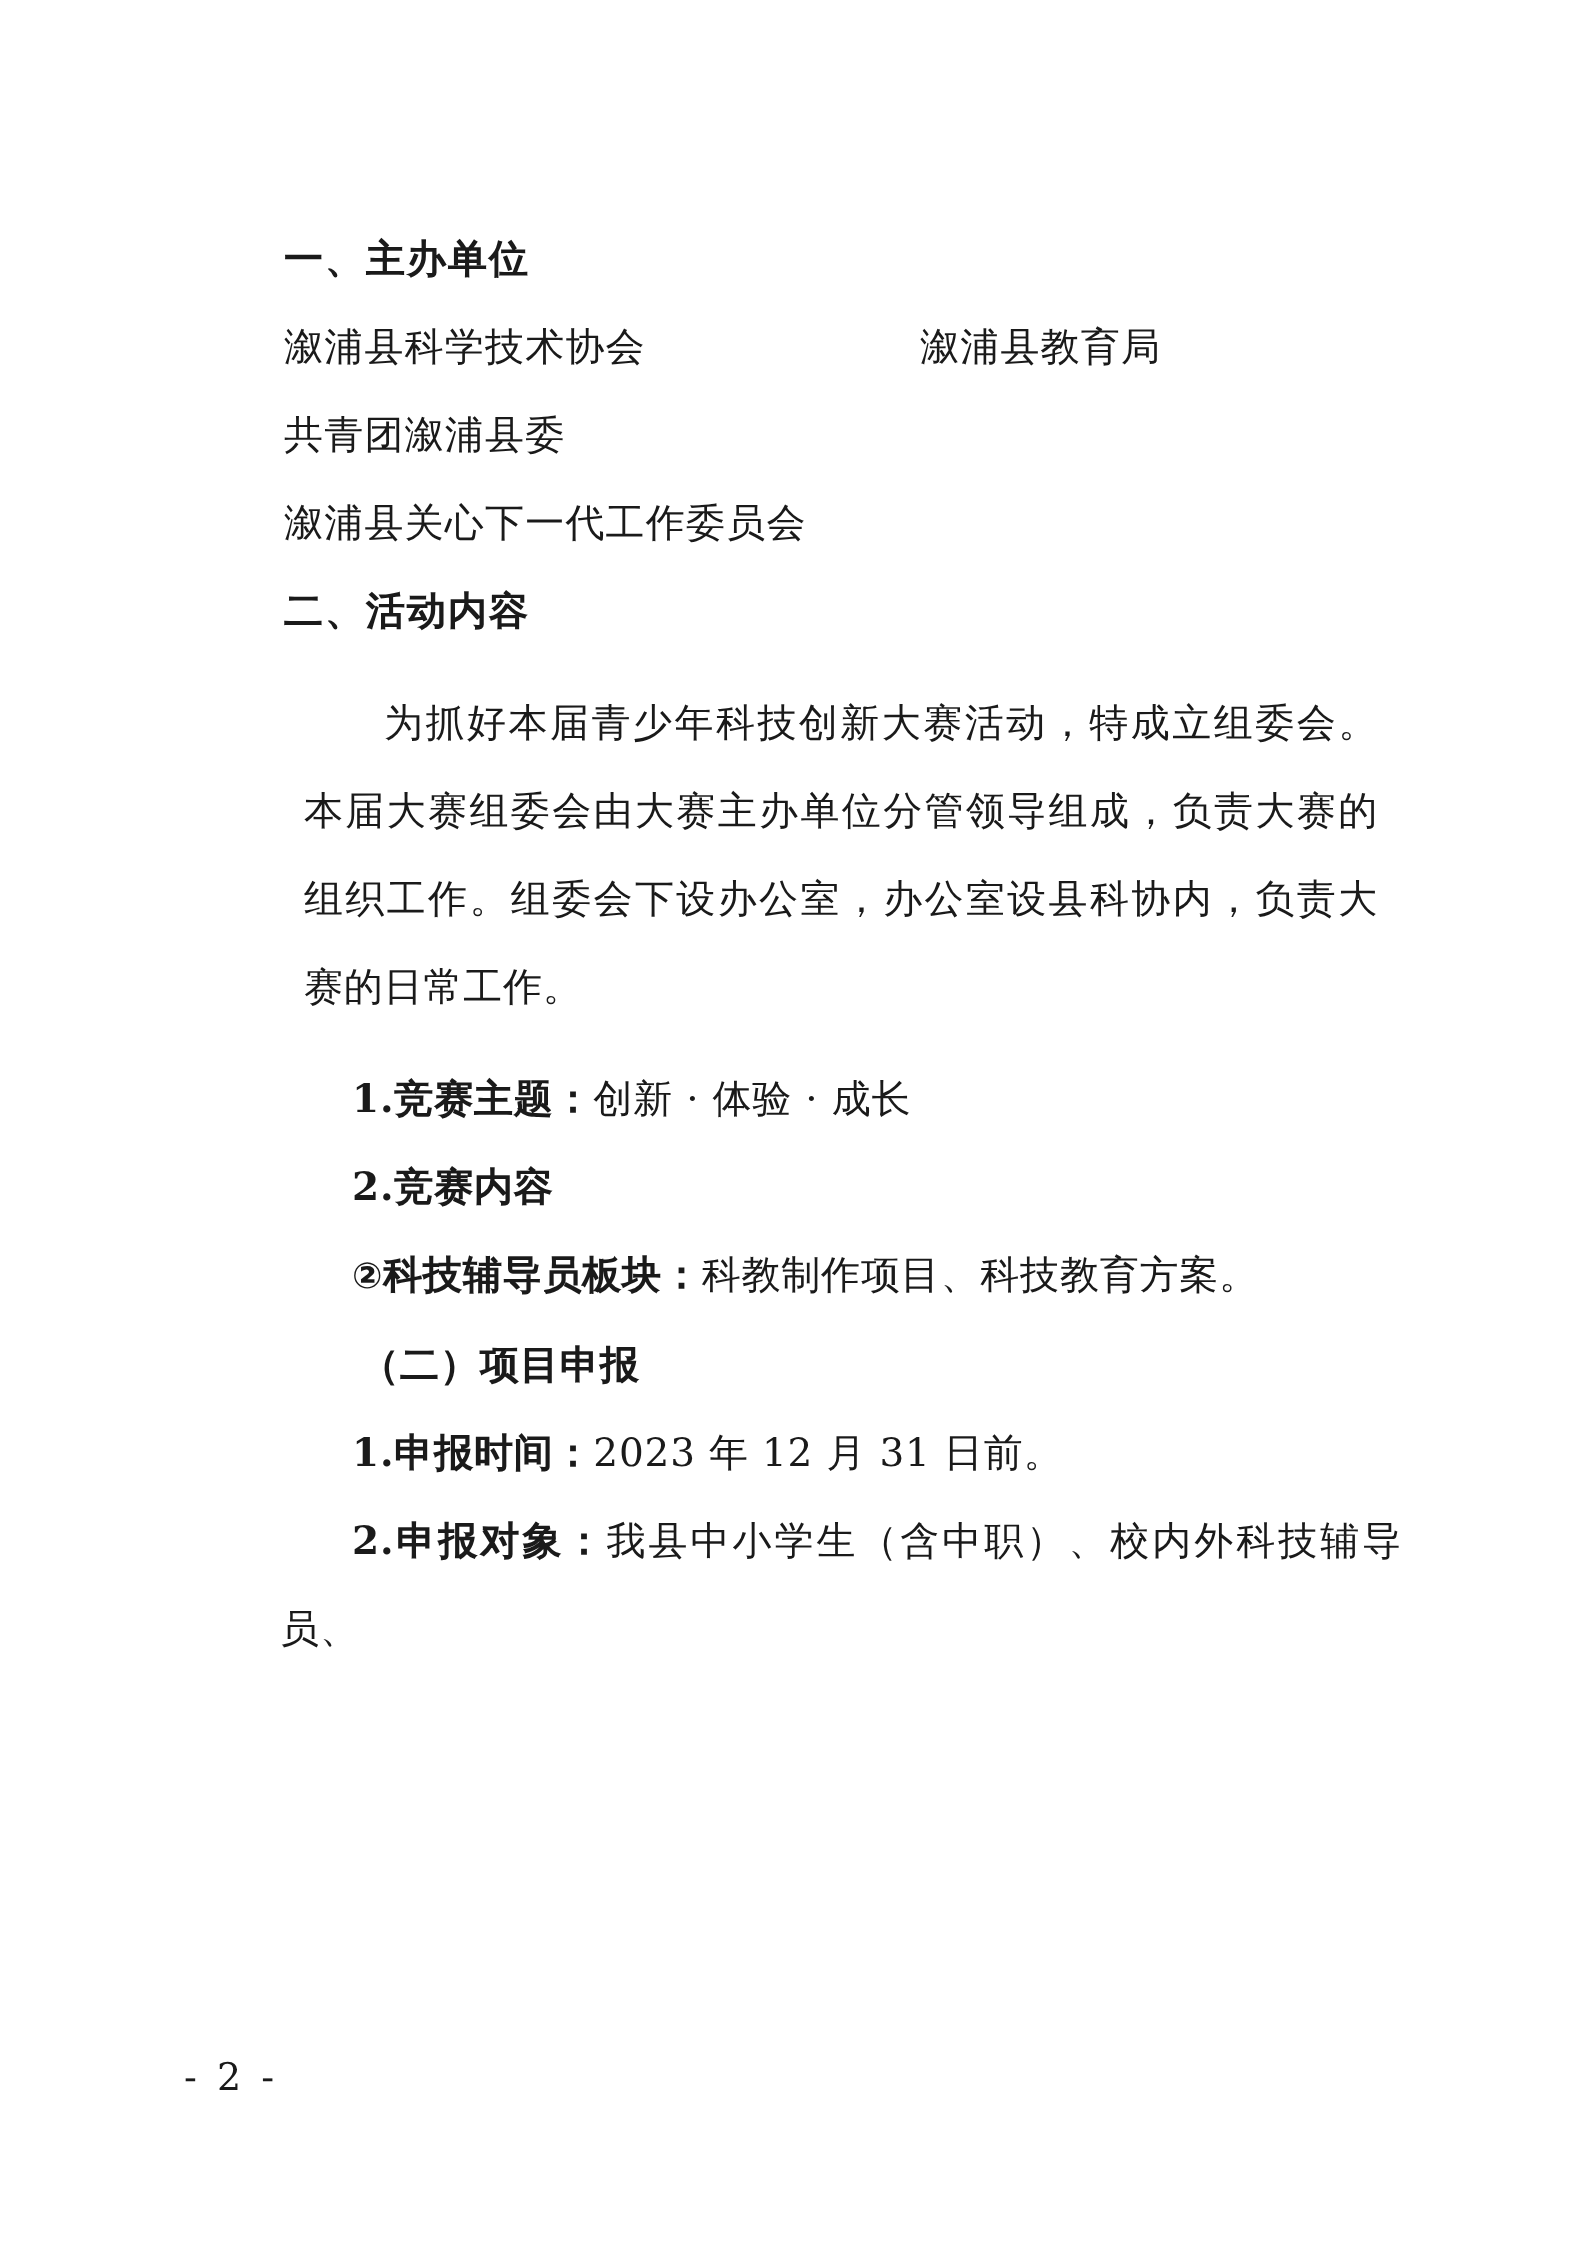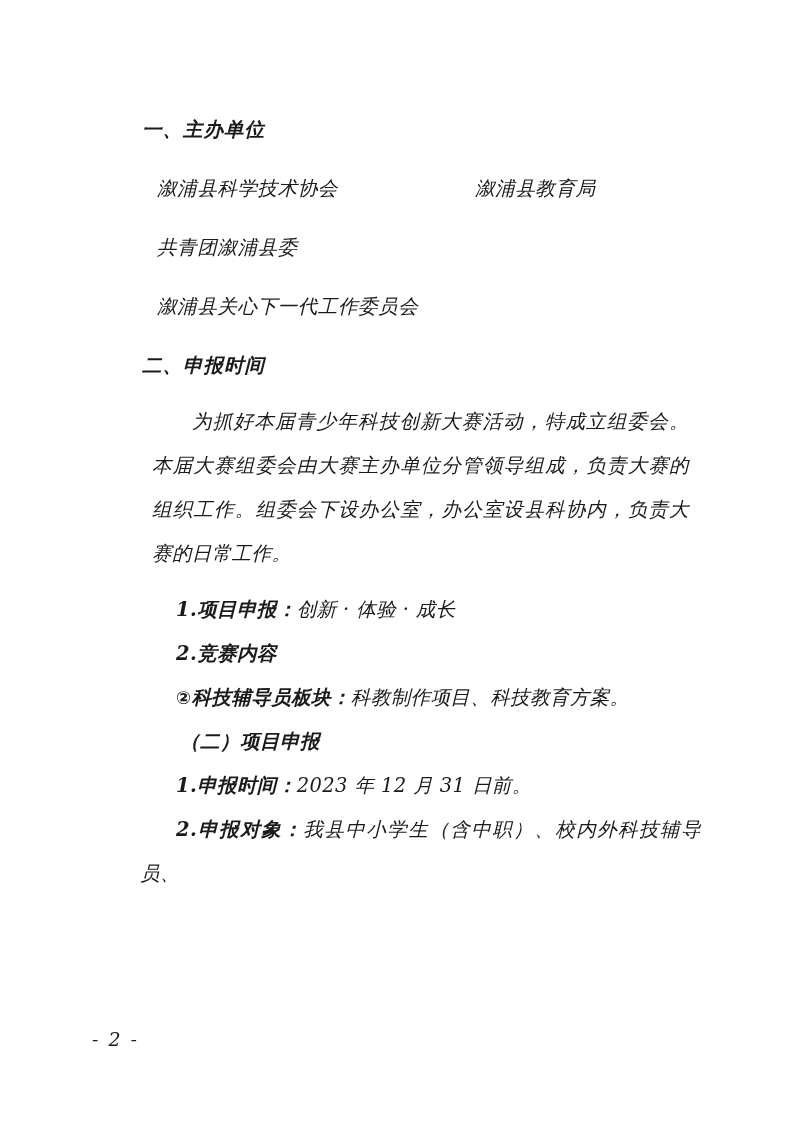--- a/index.html
+++ b/index.html
@@ -16,21 +16,20 @@
     overflow: hidden;
   }
   .page {
     position: absolute;
     top: 0;
     left: 0;
     width: 793px;
     height: 938px;
     box-sizing: border-box;
     padding: 108px 92px 0 140px;
-    font-style: italic;
   }
   .doc-body {
     font-size: 19.5px;
     line-height: 44px;
   }
   .heading {
     font-weight: bold;
     letter-spacing: 1px;
     margin: 0;
     text-indent: 0;
@@ -40,21 +39,21 @@
     margin: 12px;
     text-align: justify;
     text-justify: inter-ideograph;
     letter-spacing: 0.4px;
   }
   .indent2 {
     text-indent: 40px;
   }
   .unit-row {
     display: flex;
-    margin: 15px;
+    margin: 0;
     padding-left: 2px;
   }
   .unit-col-a {
     width: 318px;
     flex: 0 0 318px;
     letter-spacing: 0.6px;
   }
   .unit-col-b {
     letter-spacing: 0.6px;
   }
@@ -103,27 +102,27 @@
       <span class="unit-col-b">溆浦县教育局</span>
     </div>
     <div class="unit-row">
       <span class="unit-col-b">共青团溆浦县委</span>
     </div>
     <div class="unit-row">
       <span class="unit-col-a">溆浦县关心下一代工作委员会</span>
       <span class="unit-col-b"></span>
     </div>
 
-    <p class="heading">二、申报时间</p>
+    <p class="heading">二、活动内容</p>
     <p class="para indent2">为抓好本届青少年科技创新大赛活动，特成立组委会。本届大赛组委会由大赛主办单位分管领导组成，负责大赛的组织工作。组委会下设办公室，办公室设县科协内，负责大赛的日常工作。</p>
 
 
 
     <p class="item-line">
-      <span class="label-bold">1.</span><span class="label-bold">项目申报：</span><span>创新 · 体验 · 成长</span>
+      <span class="label-bold">1.</span><span class="label-bold">竞赛主题：</span><span>创新 · 体验 · 成长</span>
     </p>
 
     <p class="item-line">
       <span class="label-bold">2.</span><span class="label-bold">竞赛内容</span>
     </p>
 
 
     <p class="item-line">
       <span class="label-bold num-circle">②</span><span class="label-bold">科技辅导员板块：</span><span>科教制作项目、科技教育方案。</span>
     </p>

